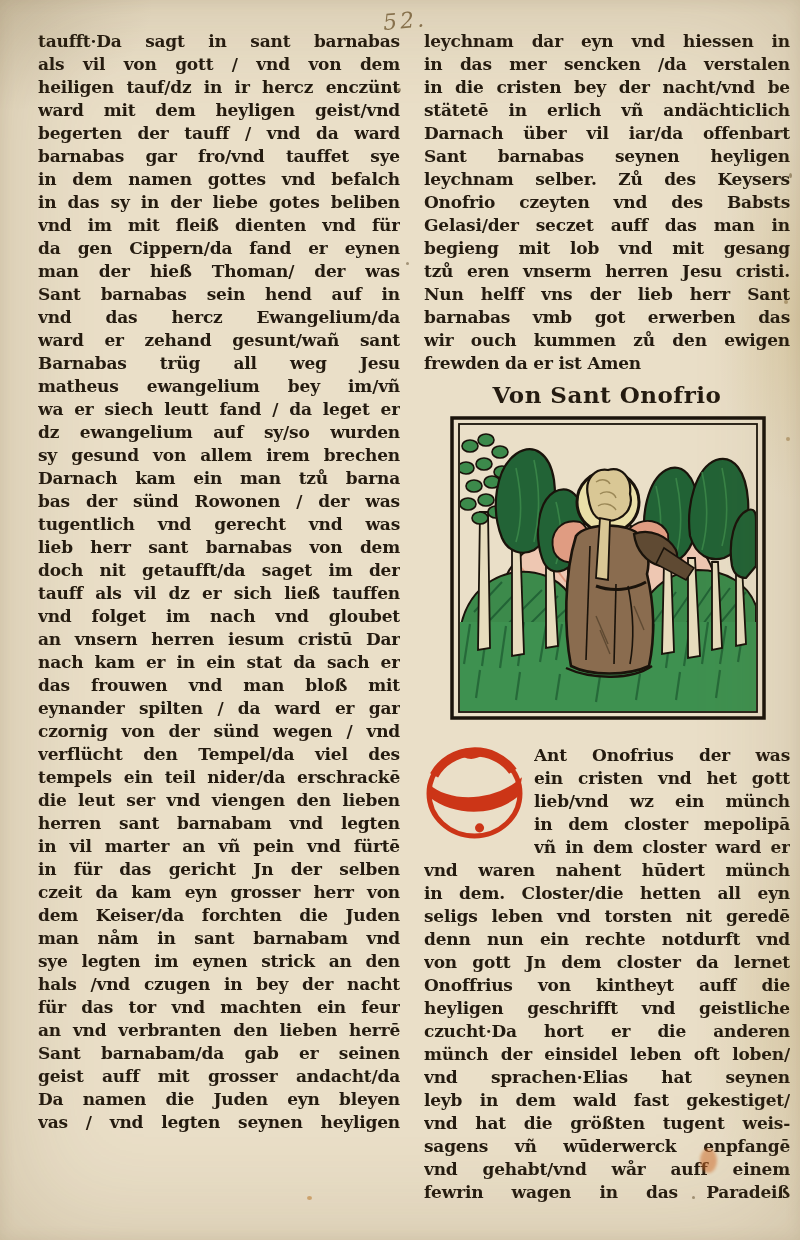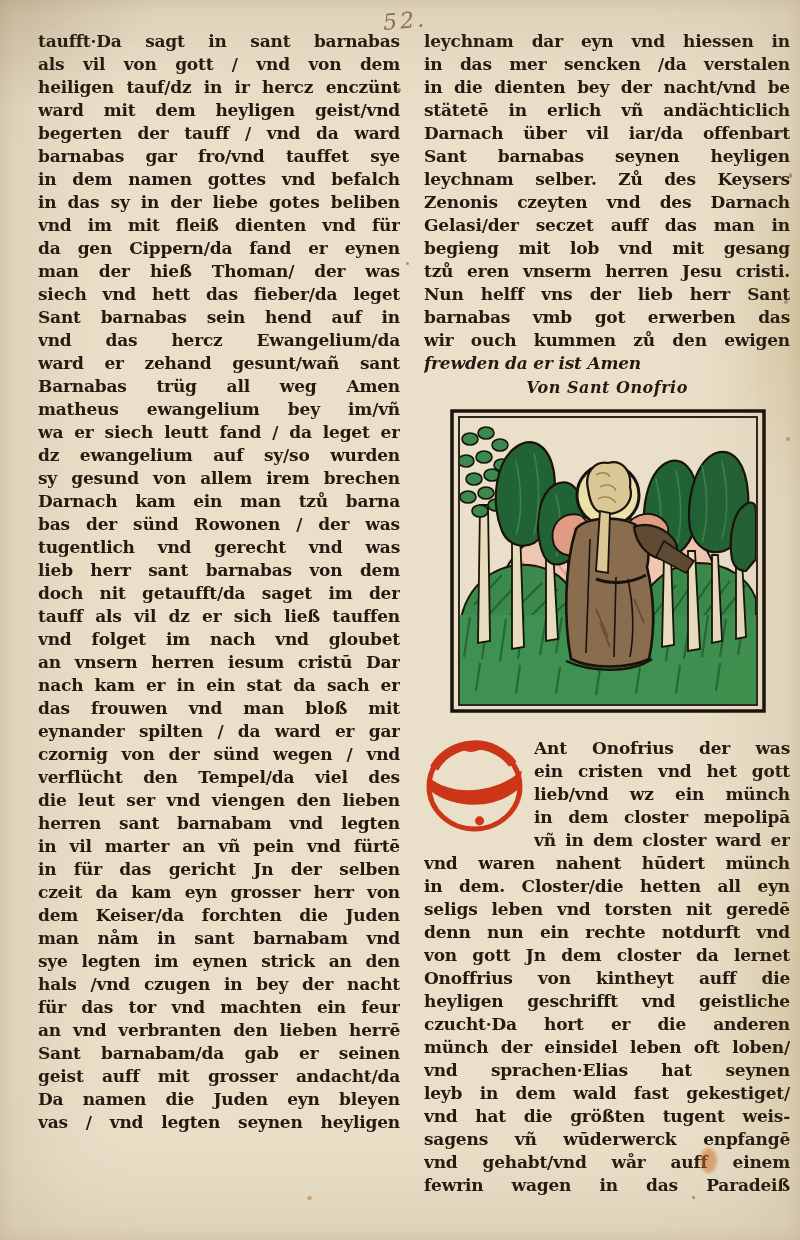--- a/index.html
+++ b/index.html
@@ -28,22 +28,22 @@
   }
   .col{position:absolute;top:30px;}
   .col-left{left:38px;width:362px;}
   .col-right{left:424px;width:366px;}
   .tl{
     font-size:17px;font-weight:700;line-height:23px;height:23px;
     letter-spacing:-0.2px;overflow:hidden;
     text-align:justify;text-align-last:justify;
   }
   .heading{
-    font-size:16px;font-weight:700;text-align:center;
-    line-height:24px;height:24px;margin-top:1px;letter-spacing:.5px;font-style:italic;
+    font-size:23px;font-weight:700;text-align:center;
+    line-height:24px;height:24px;margin-top:8px;letter-spacing:.5px;
   }
   .woodcut{margin:9px 0 0 26px;width:316px;height:304px;}
   .woodcut svg{display:block;width:100%;height:100%;}
   .para{margin-top:24px;}
   .dropcap{float:left;width:101px;height:93px;margin:3px 9px 0 0;}
   .dropcap svg{display:block;width:100%;height:100%;}
   .sr{position:absolute;width:1px;height:1px;overflow:hidden;clip:rect(0 0 0 0);white-space:nowrap;}
   .speck{position:absolute;border-radius:50%;background:rgba(90,70,35,.5);}
   .s1{left:397px;top:88px;width:4px;height:4px;}
   .s2{left:789px;top:173px;width:3px;height:5px;}
@@ -71,42 +71,42 @@
       <div class="tl">als vil von gott / vnd von dem</div>
       <div class="tl">heiligen tauf/dz in ir hercz enczünt</div>
       <div class="tl">ward mit dem heyligen geist/vnd</div>
       <div class="tl">begerten der tauff / vnd da ward</div>
       <div class="tl">barnabas gar fro/vnd tauffet sye</div>
       <div class="tl">in dem namen gottes vnd befalch</div>
       <div class="tl">in das sy in der liebe gotes beliben</div>
       <div class="tl">vnd im mit fleiß dienten vnd für</div>
       <div class="tl">da gen Cippern/da fand er eynen</div>
       <div class="tl">man der hieß Thoman/ der was</div>
-      <div class="tl">siech vnd hett das fieber/da leget</div>
       <div class="tl">Sant barnabas sein hend auf in</div>
       <div class="tl">vnd das hercz Ewangelium/da</div>
       <div class="tl">ward er zehand gesunt/wañ sant</div>
-      <div class="tl">Barnabas trüg all weg Amen</div>
+      <div class="tl">Barnabas trüg all weg Jesu</div>
       <div class="tl">matheus ewangelium bey im/vñ</div>
       <div class="tl">wa er siech leutt fand / da leget er</div>
       <div class="tl">dz ewangelium auf sy/so wurden</div>
       <div class="tl">sy gesund von allem irem brechen</div>
       <div class="tl">Darnach kam ein man tzů barna</div>
       <div class="tl">bas der sünd Rowonen / der was</div>
       <div class="tl">tugentlich vnd gerecht vnd was</div>
       <div class="tl">lieb herr sant barnabas von dem</div>
       <div class="tl">doch nit getaufft/da saget im der</div>
       <div class="tl">tauff als vil dz er sich ließ tauffen</div>
       <div class="tl">vnd folget im nach vnd gloubet</div>
       <div class="tl">an vnsern herren iesum cristū Dar</div>
       <div class="tl">nach kam er in ein stat da sach er</div>
       <div class="tl">das frouwen vnd man bloß mit</div>
       <div class="tl">eynander spilten / da ward er gar</div>
       <div class="tl">czornig von der sünd wegen / vnd</div>
       <div class="tl">verflücht den Tempel/da viel des</div>
+      <div class="tl">tempels ein teil nider/da erschrackē</div>
       <div class="tl">die leut ser vnd viengen den lieben</div>
       <div class="tl">herren sant barnabam vnd legten</div>
       <div class="tl">in vil marter an vñ pein vnd fürtē</div>
       <div class="tl">in für das gericht   Jn der selben</div>
       <div class="tl">czeit da kam eyn grosser herr von</div>
       <div class="tl">dem Keiser/da forchten die Juden</div>
       <div class="tl">man nåm in sant barnabam vnd</div>
       <div class="tl">sye legten im eynen strick an den</div>
       <div class="tl">hals /vnd czugen in bey der nacht</div>
       <div class="tl">für das tor vnd machten ein feur</div>
@@ -115,33 +115,33 @@
       <div class="tl">geist auff mit grosser andacht/da</div>
       <div class="tl">Da namen die Juden eyn bleyen</div>
       <div class="tl">vas / vnd legten seynen heyligen</div>
     </div>
 
   <div class="col col-right">
 
     <div>
         <div class="tl">leychnam dar eyn vnd hiessen in</div>
         <div class="tl">in das mer sencken /da verstalen</div>
-        <div class="tl">in die dienten bey der nacht/vnd be</div>
+        <div class="tl">in die cristen bey der nacht/vnd be</div>
         <div class="tl">stätetē in erlich vñ andächticlich</div>
         <div class="tl">Darnach über vil iar/da offenbart</div>
         <div class="tl">Sant barnabas seynen heyligen</div>
         <div class="tl">leychnam selber. Zů des Keysers</div>
-        <div class="tl">Zenonis czeyten vnd des Darnach</div>
+        <div class="tl">Onofrio czeyten vnd des Babsts</div>
         <div class="tl">Gelasi/der seczet auff das man in</div>
         <div class="tl">begieng mit lob vnd mit gesang</div>
         <div class="tl">tzů eren vnserm herren Jesu cristi.</div>
         <div class="tl">Nun helff vns der lieb herr Sant</div>
         <div class="tl">barnabas vmb got erwerben das</div>
         <div class="tl">wir ouch kummen zů den ewigen</div>
-        <div class="tl" style="text-align-last: left; font-style: italic;">frewden da er ist Amen</div>
+        <div class="tl" style="text-align-last: left;">frewden da er ist Amen</div>
       </div>
 
     <div class="heading">Von Sant Onofrio</div>
 
     <div class="woodcut">
       <svg viewBox="0 0 316 304">
         <defs>
             <clipPath id="wcclip">
               <rect x="10" y="9" width="296" height="286"></rect>
             </clipPath>

